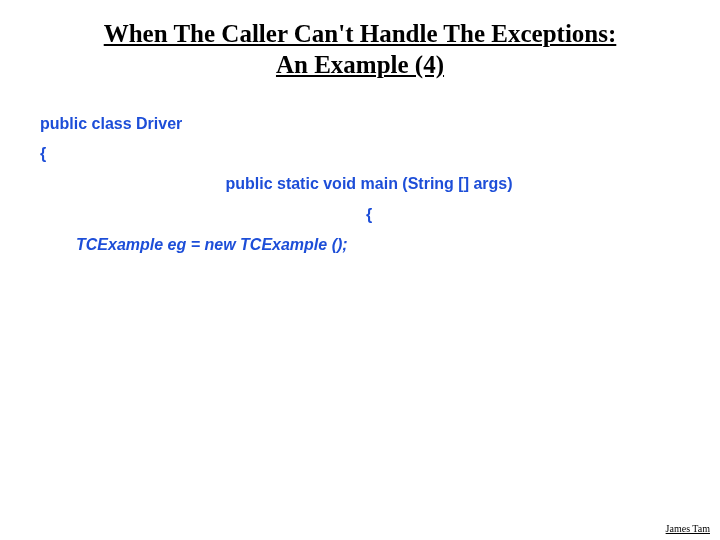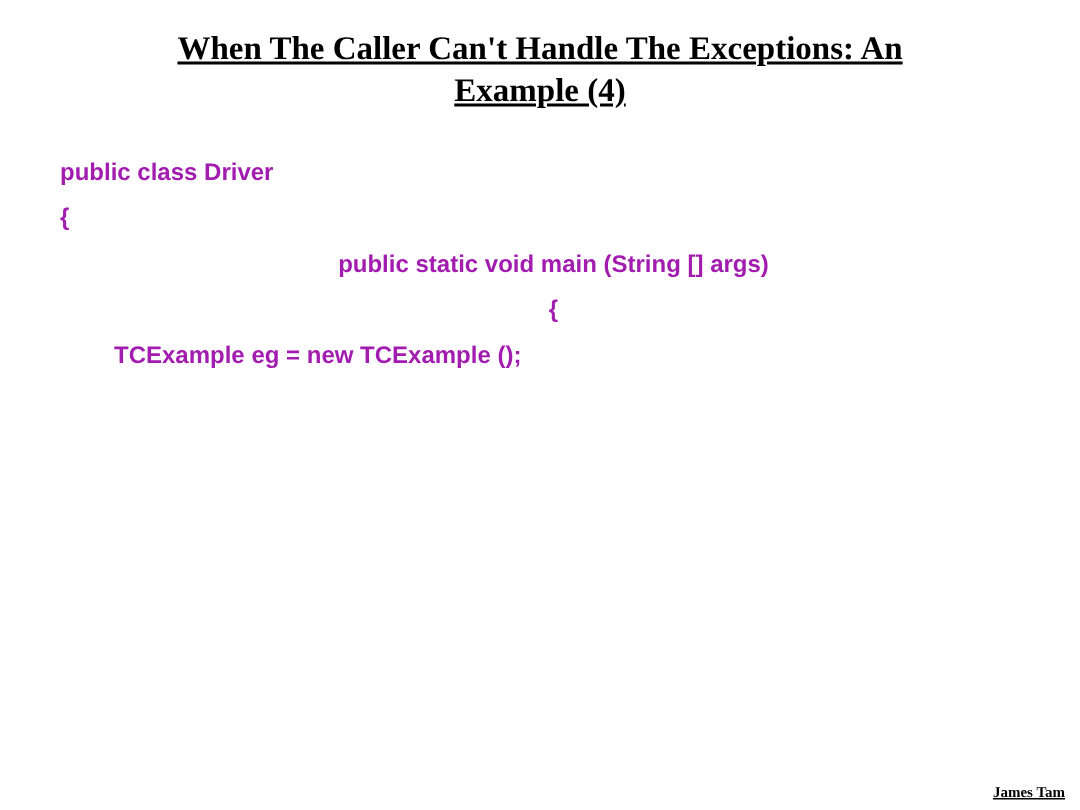--- a/index.html
+++ b/index.html
@@ -13,46 +13,45 @@
   }
   .slide {
     width: 100%;
     height: 100%;
     padding: 18px 40px 0 40px;
     position: relative;
   }
   .title {
     font-family: "Times New Roman", Times, serif;
     font-weight: bold;
-    font-size: 22px;
+    font-size: 25px;
     text-align: center;
     text-decoration: underline;
     line-height: 1.25;
     margin-bottom: 28px;
     padding: 0 60px;
   }
   .code-block {
     font-family: Arial, Helvetica, sans-serif;
     font-size: 16px;
     font-weight: bold;
-    color: #a21caf;
+    color: #1d4ed8;
     line-height: 1.9;
   }
   .ind0 { padding-left: 0; }
   .ind1 { padding-left: 18px; text-align: center; }
-  .ind2 { padding-left: 36px; }
+  .ind2 { padding-left: 36px; font-style: italic; }
   .footer {
     position: absolute;
     bottom: 6px;
     right: 10px;
     font-family: "Times New Roman", Times, serif;
     font-size: 10px;
     text-decoration: underline;
     color: #000;
-    font-weight: bold;
   }
 </style>
 </head>
 <body>
 
 <div class="slide">
   <h1 class="title">When The Caller Can't Handle The Exceptions: An Example (4)</h1>
 
   <div class="code-block">
     <div class="ind0">public class Driver</div>

